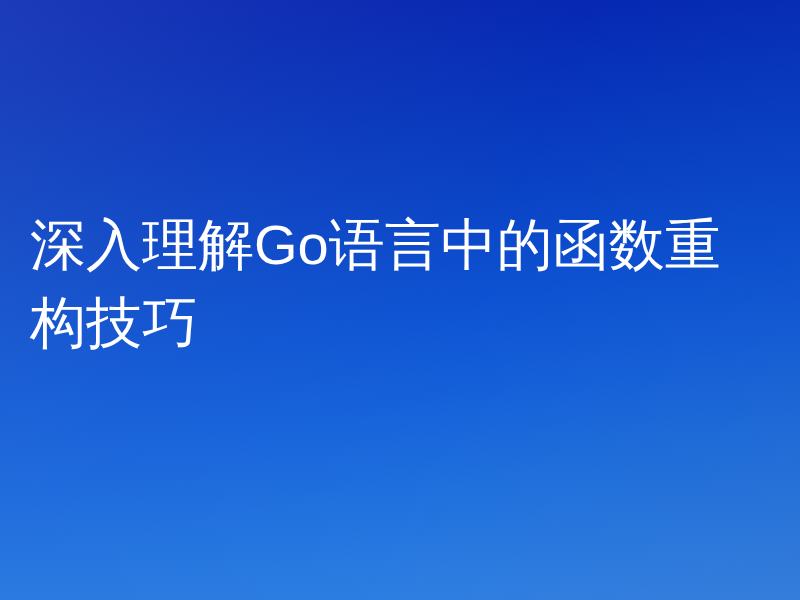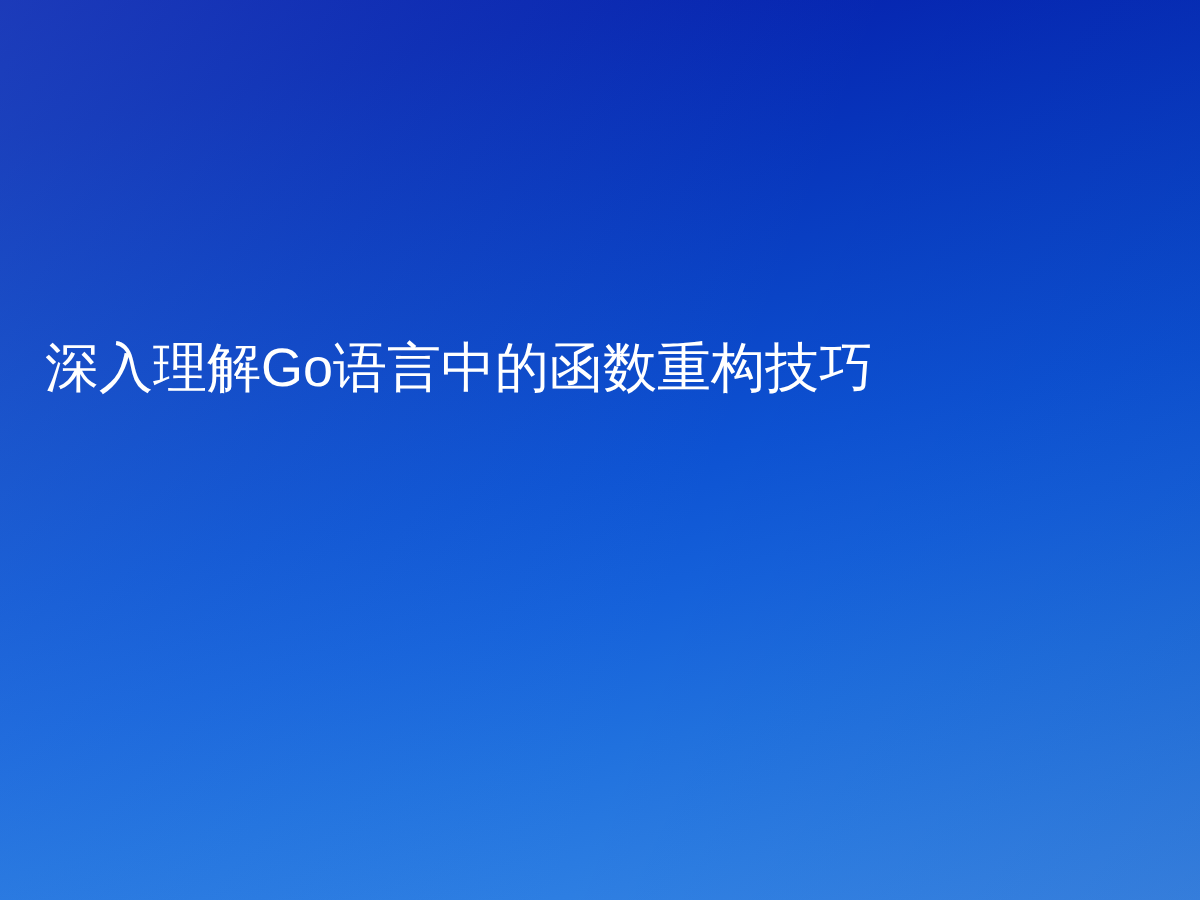--- a/index.html
+++ b/index.html
@@ -52,21 +52,21 @@
     top: 206px;
     width: 746px;
     z-index: 2;
   }
 
   #banner-title {
     margin: 0;
     padding: 0;
     color: #ffffff;
     font-family: "Liberation Sans", "DejaVu Sans", sans-serif;
-    font-size: 36px;
+    font-size: 56px;
     font-weight: 400;
     line-height: 78px;
     letter-spacing: 0px;
     white-space: normal;
     word-break: break-word;
     text-align: left;
   }
 </style>
 </head>
 <body>

